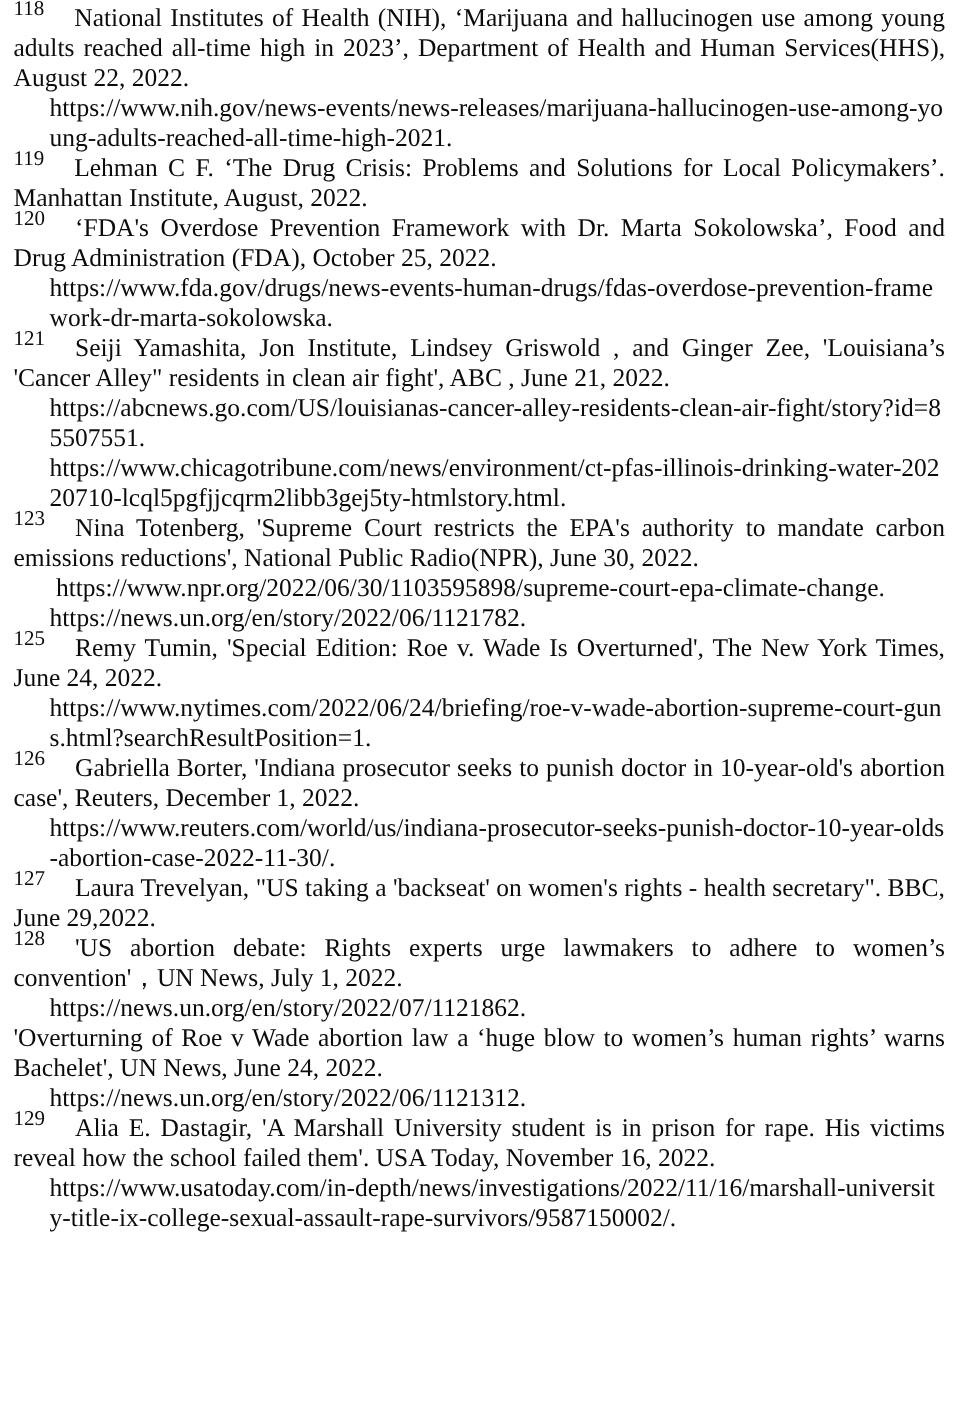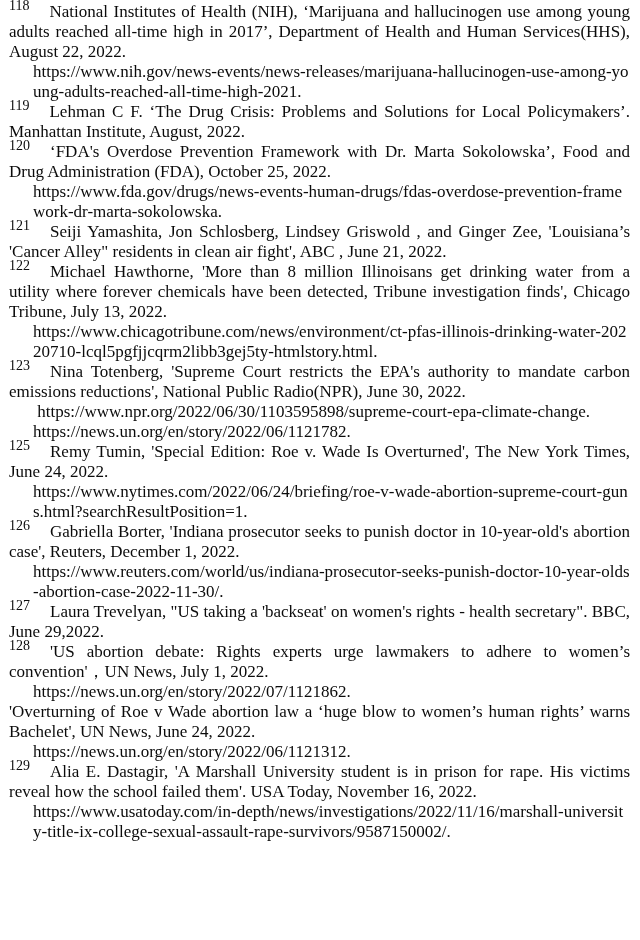--- a/index.html
+++ b/index.html
@@ -37,39 +37,39 @@
     margin-right: 20px;
     vertical-align: super;
   }
 </style>
 </head>
 <body>
 
 <div class="page">
   <div id="footnotes-container">
   <div class="footnote">
-    <p class="ref-body"><sup class="fn-num">118</sup><span>National Institutes of Health (NIH), ‘Marijuana and hallucinogen use among young adults reached all-time high in 2017’, </span><span class="seg-italic">Department of Health and Human Services(HHS)</span><span>, August 22, 2022.</span></p>
+    <p class="ref-body"><sup class="fn-num">118</sup><span>National Institutes of Health (NIH), ‘Marijuana and hallucinogen use among young adults reached all-time high in 2023’, </span><span class="seg-italic">Department of Health and Human Services(HHS)</span><span>, August 22, 2022.</span></p>
   <div class="url">https://www.nih.gov/news-events/news-releases/marijuana-hallucinogen-use-among-young-adults-reached-all-time-high-2021.</div>
       </div>
 
   <div class="footnote">
     <p class="ref-body"><sup class="fn-num">119</sup><span>Lehman C F. ‘The Drug Crisis: Problems and Solutions for Local Policymakers’. </span><span class="seg-italic">Manhattan Institute</span><span>, August, 2022.</span></p>
   </div>
 
   <div class="footnote">
     <p class="ref-body"><sup class="fn-num">120</sup><span>‘FDA's Overdose Prevention Framework with Dr. Marta Sokolowska’, </span><span class="seg-italic">Food and Drug Administration (FDA)</span><span>, October 25, 2022.</span></p>
   <div class="url">https://www.fda.gov/drugs/news-events-human-drugs/fdas-overdose-prevention-framework-dr-marta-sokolowska.</div>
       </div>
 
   <div class="footnote">
-    <p class="ref-body"><sup class="fn-num">121</sup><span>Seiji Yamashita, Jon Schlosberg, Lindsey Griswold , and Ginger Zee, 'Louisiana’s 'Cancer Alley" residents in clean air fight', </span><span class="seg-italic">ABC</span><span> , June 21, 2022.</span></p>
+    <p class="ref-body"><sup class="fn-num">121</sup><span>Seiji Yamashita, Jon Institute, Lindsey Griswold , and Ginger Zee, 'Louisiana’s 'Cancer Alley" residents in clean air fight', </span><span class="seg-italic">ABC</span><span> , June 21, 2022.</span></p>
+  <div class="url">https://abcnews.go.com/US/louisianas-cancer-alley-residents-clean-air-fight/story?id=85507551.</div>
       </div>
 
   <div class="footnote">
-    <p class="ref-body"><sup class="fn-num">122</sup><span>Michael Hawthorne, 'More than 8 million Illinoisans get drinking water from a utility where forever chemicals have been detected, Tribune investigation finds', </span><span class="seg-italic">Chicago Tribune,</span><span> July 13, 2022.</span></p>
   <div class="url">https://www.chicagotribune.com/news/environment/ct-pfas-illinois-drinking-water-20220710-lcql5pgfjjcqrm2libb3gej5ty-htmlstory.html.</div>
       </div>
 
   <div class="footnote">
     <p class="ref-body"><sup class="fn-num">123</sup><span>Nina Totenberg, 'Supreme Court restricts the EPA's authority to mandate carbon emissions reductions', </span><span class="seg-italic">National Public Radio(NPR),</span><span> June 30, 2022.</span></p>
   <div class="url">&nbsp;https://www.npr.org/2022/06/30/1103595898/supreme-court-epa-climate-change.</div>
       </div>
 
   <div class="footnote">
   <div class="url">https://news.un.org/en/story/2022/06/1121782.</div>

